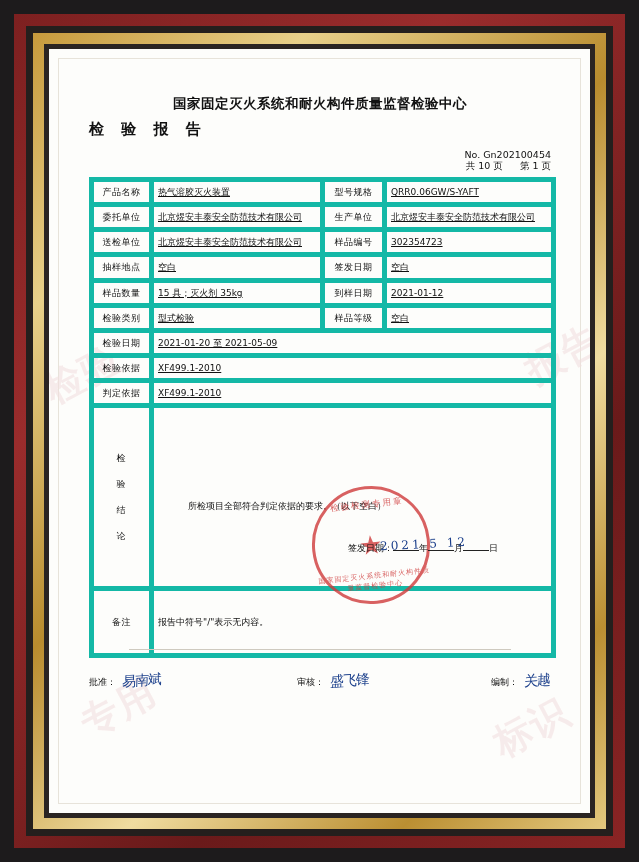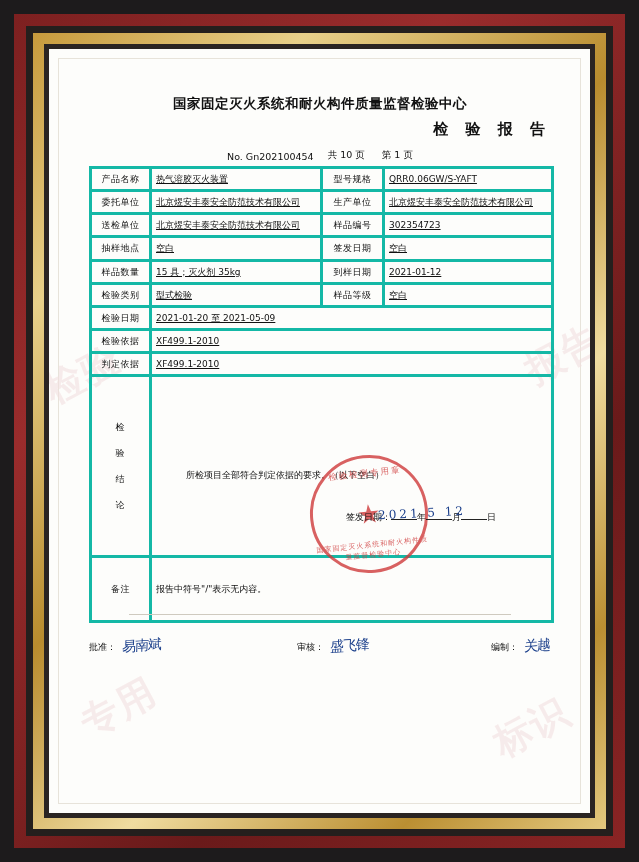--- a/index.html
+++ b/index.html
@@ -86,48 +86,49 @@
   }
   .doc-title {
     text-align: center;
     font-family: "DejaVu Sans", sans-serif;
     font-size: 13.5px;
     font-weight: bold;
     color: #111;
     letter-spacing: .5px;
   }
   .doc-subtitle {
-    text-align: right;
+    text-align: left;
     font-family: "DejaVu Sans", sans-serif;
     font-size: 15px;
     font-weight: bold;
     color: #111;
     letter-spacing: 6px;
     margin-top: 7px;
   }
   .meta-row {
     display: flex;
-    justify-content: center;
+    justify-content: flex-start;
     align-items: flex-end;
     margin-top: 10px;
     font-size: 9.5px;
     color: #111;
     font-family: "DejaVu Sans", sans-serif;
+    flex-direction: column;
   }
   .meta-right span { margin-left: 14px; }
 
   table.report {
     width: 100%;
     border-collapse: collapse;
     margin-top: 4px;
     table-layout: fixed;
     font-family: "DejaVu Sans", sans-serif;
   }
   table.report td {
-    border: 3px solid #14b8a6;
+    border: 5px solid #14b8a6;
     font-size: 9px;
     color: #111;
     padding: 4px 4px;
     vertical-align: middle;
     line-height: 1.35;
     word-break: break-all;
   }
   td.lbl {
     text-align: center;
     width: 60px;

